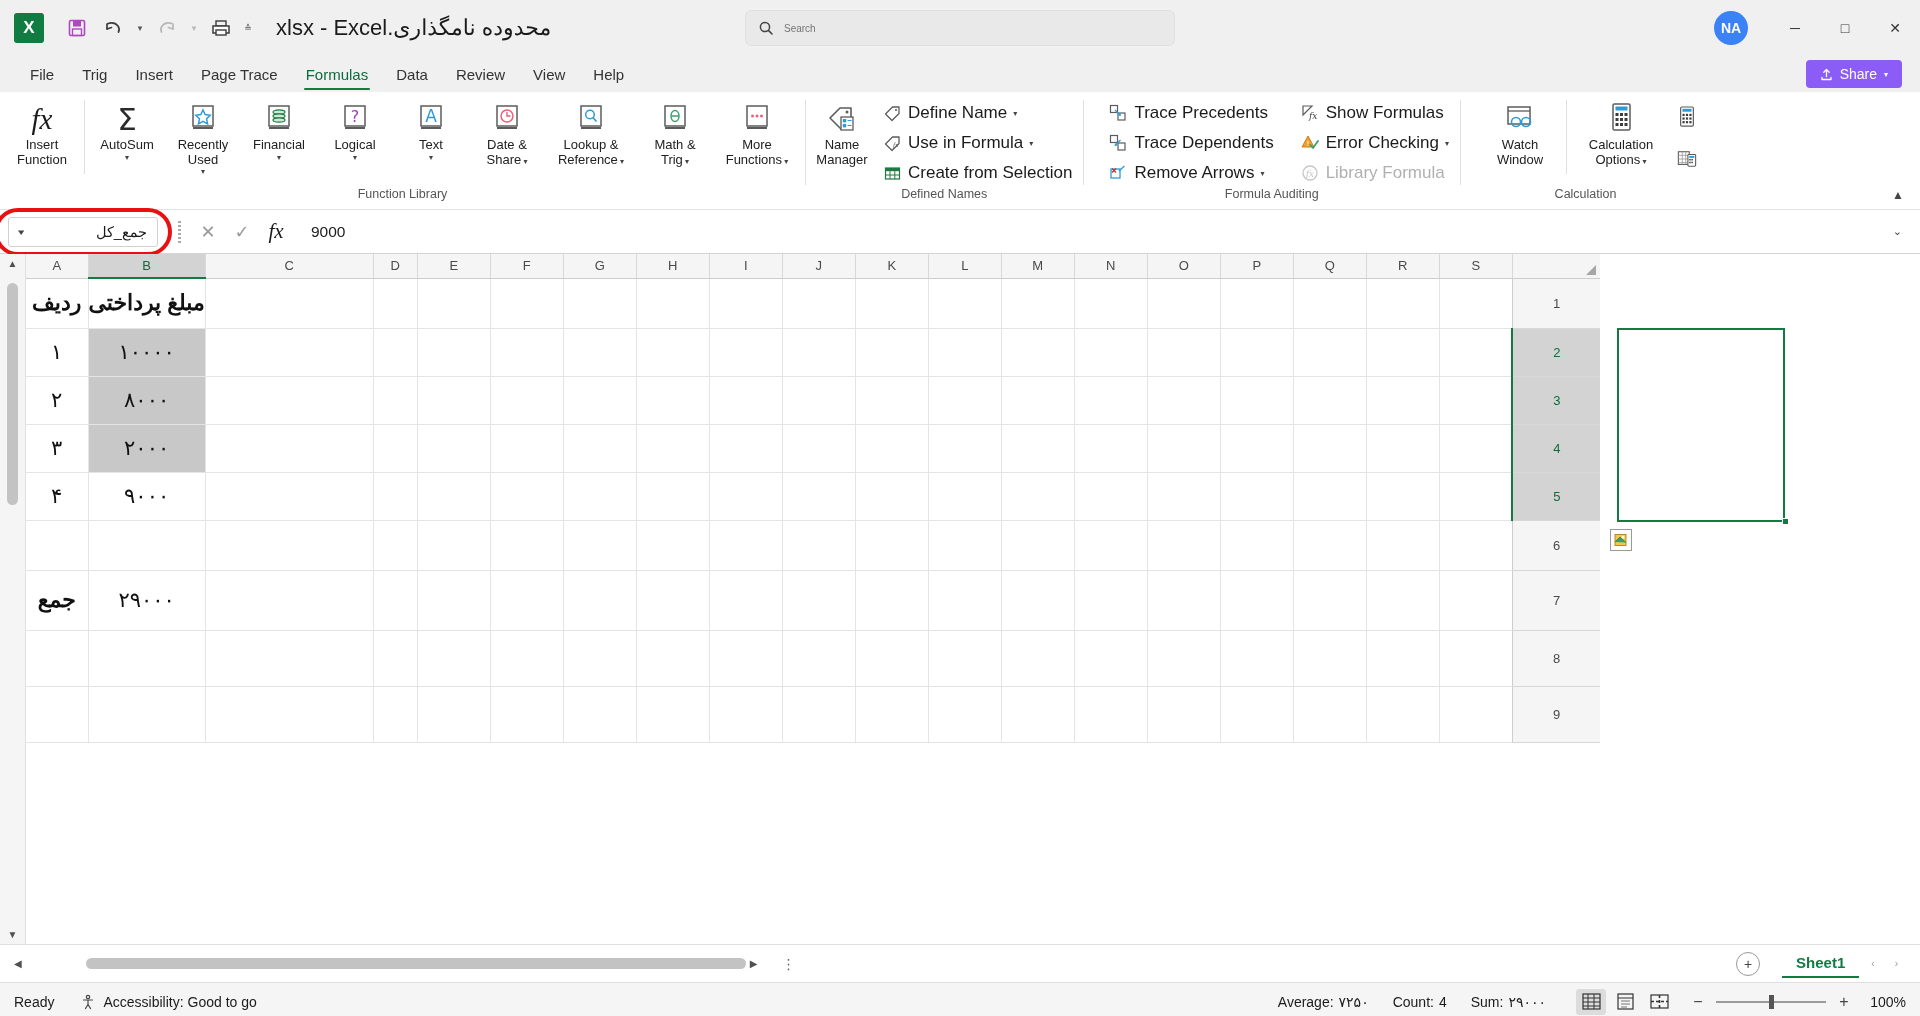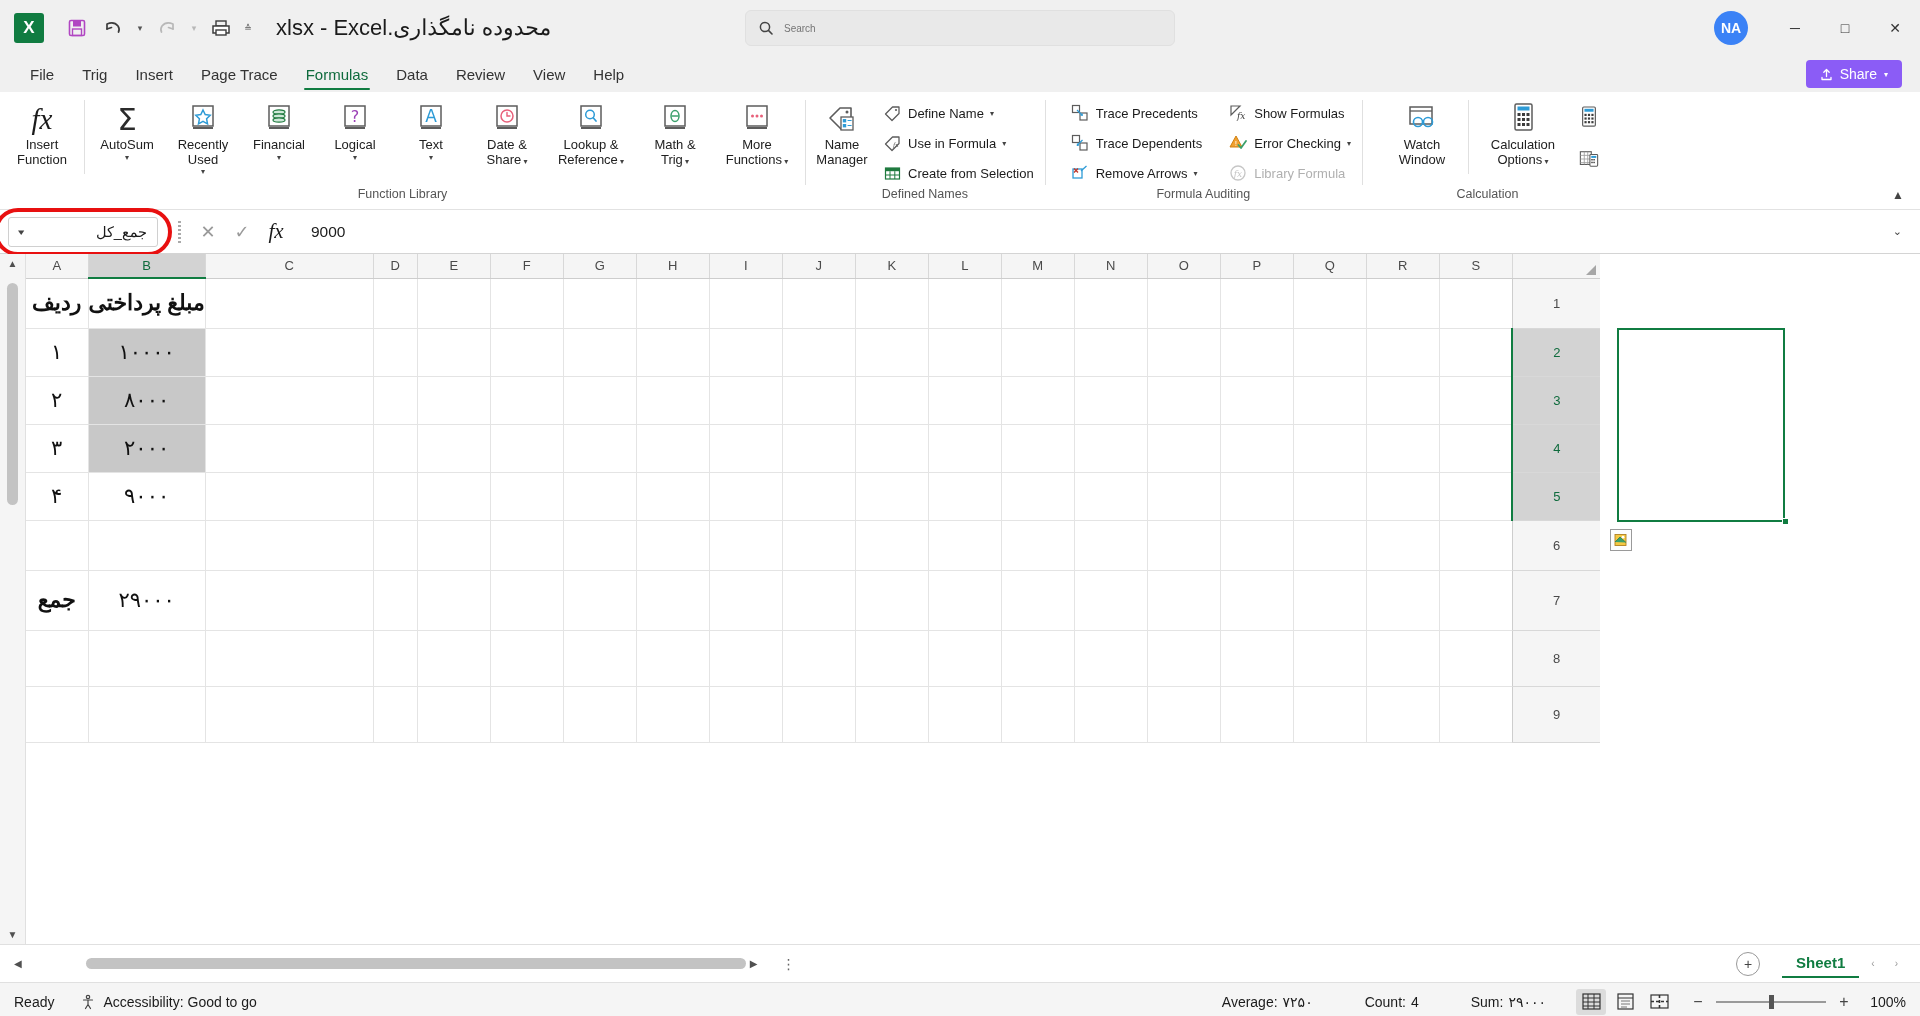--- a/index.html
+++ b/index.html
@@ -99,21 +99,21 @@
   .bigbtn .ic { height: 36px; display: flex; align-items: center; justify-content: center; }
   .bigbtn .lb {
     font-size: 13px; color: #212121; text-align: center; line-height: 1.12;
     margin-top: 1px;
   }
   .caret-s { font-size: 8px; color: #444; }
   .smallbtn {
     display: flex; align-items: center; gap: 6px; height: 30px;
     padding: 0 7px; border-radius: 4px; cursor: pointer; white-space: nowrap;
   }
-  .smallbtn .lb { font-size: 13px; color: #1b1b1b; }
+  .smallbtn .lb { font-size: 17px; color: #1b1b1b; }
   .smallbtn.disabled .lb { color: #b0b0b0; }
   .smallbtn .ic { width: 20px; height: 20px; display: flex; align-items: center; justify-content: center; }
   .col-stack { display: flex; flex-direction: column; justify-content: flex-start; padding-top: 2px; }
   .ribbon-collapse {
     position: absolute; right: 10px; bottom: 4px; font-size: 12px;
     color: #444; cursor: pointer; padding: 3px 6px;
   }
 
   
   .fbar {
@@ -229,21 +229,21 @@
     border-bottom: 2.5px solid #107c41; cursor: pointer;
   }
   .navarrow { font-size: 10px; color: #999; padding: 0 8px; cursor: pointer; }
 
   
   .statusbar {
     height: 38px; background: #f5f5f5; display: flex; align-items: center;
     border-top: 1px solid #e0e0e0; padding: 0 14px; font-size: 14px; color: #1b1b1b;
   }
   .sb-item { display: flex; align-items: center; gap: 7px; margin-right: 26px; cursor: pointer; }
-  .sb-stats { margin-left: auto; display: flex; align-items: flex-end; gap: 52px; }
+  .sb-stats { margin-left: auto; display: flex; align-items: flex-end; gap: 24px; }
   .sb-right { display: flex; align-items: center; gap: 4px; margin-left: 30px; }
   .viewbtn {
     width: 30px; height: 26px; display: flex; align-items: center;
     justify-content: center; border-radius: 3px; cursor: pointer; color: #333;
   }
   .viewbtn.active { background: #dcdcdc; }
   .zoomwrap { display: flex; align-items: center; gap: 10px; margin-left: 16px; }
   .zoom-slider { width: 110px; height: 14px; position: relative; cursor: pointer; }
   .zoom-slider .line { position: absolute; top: 6px; left: 0; right: 0; height: 2px; background: #9a9a9a; }
   .zoom-slider .mid { position: absolute; top: 2px; left: 50%; width: 1px; height: 10px; background: #9a9a9a; }

